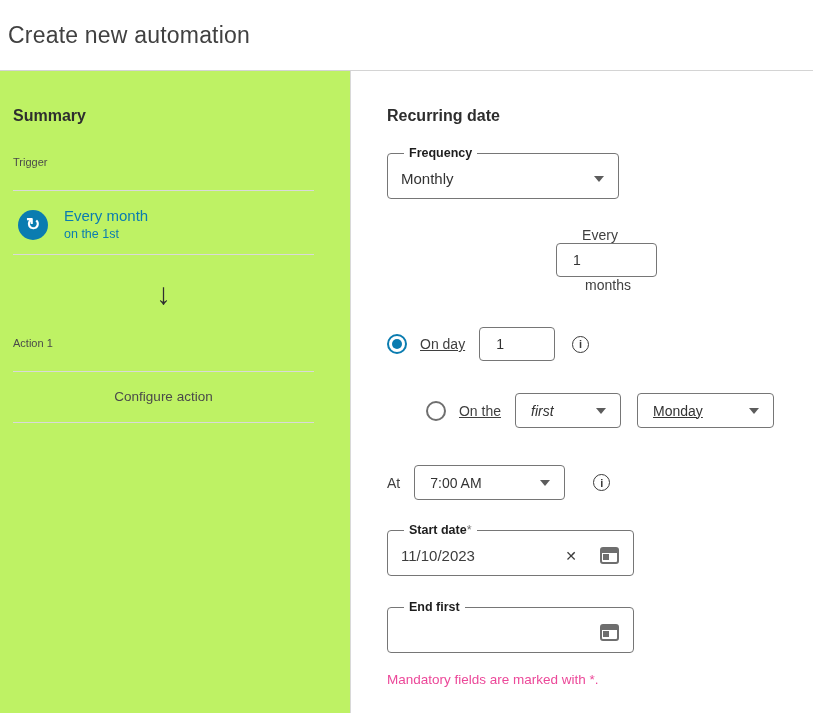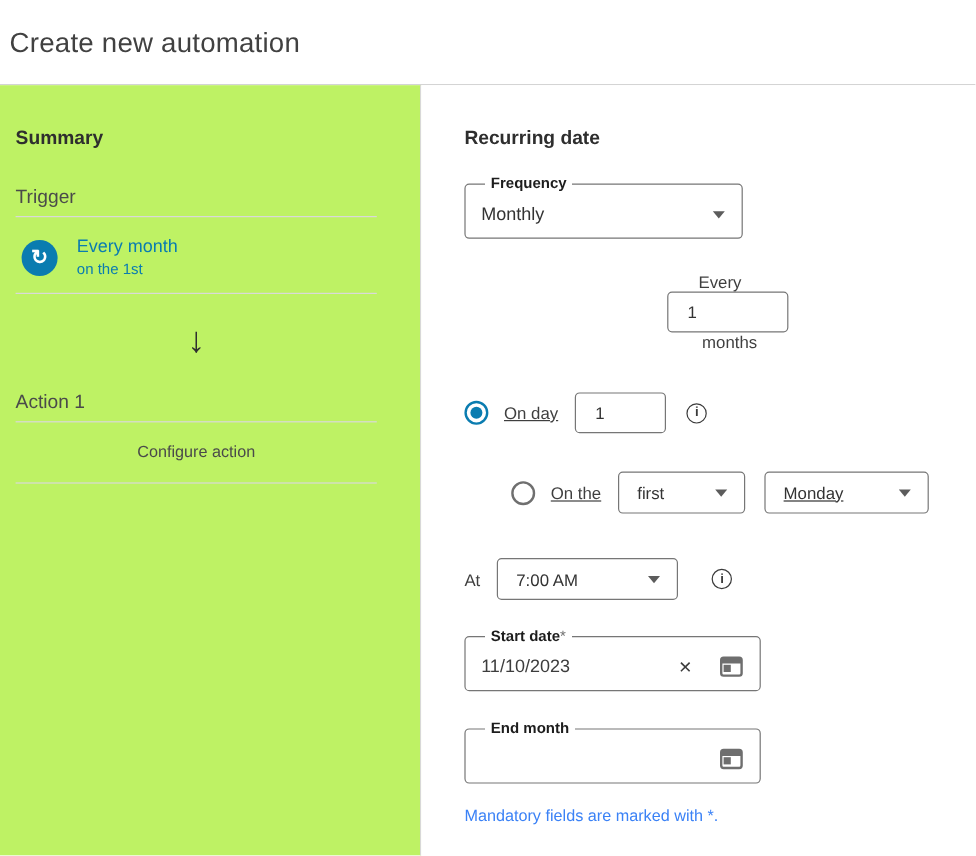--- a/index.html
+++ b/index.html
@@ -43,23 +43,23 @@
   }
   .panel-heading {
     margin: 0;
     font-size: 16px;
     font-weight: 700;
     color: #2e2e2e;
   }
   
   .section-label {
     margin-top: 31px;
-    font-size: 16px;
+    font-size: 11px;
     color: #4a4a4a;
-    padding-bottom: 6px;
+    padding-bottom: 22px;
     border-bottom: 1px solid #d9d9d9;
   }
   .trigger-item {
     display: flex;
     align-items: center;
     gap: 16px;
     padding: 16px 0 12px 5px;
     border-bottom: 1px solid #d9d9d9;
     cursor: pointer;
   }
@@ -167,21 +167,21 @@
     border: 1px solid #767676;
     border-radius: 4px;
     display: flex;
     align-items: center;
     padding: 0 14px 0 15px;
     font-size: 14px;
     color: #333;
     cursor: pointer;
     background: #fff;
   }
-  .sel-ordinal { width: 106px; margin-left: 14px; }
+  .sel-ordinal { width: 106px; margin-left: 14px; font-style: italic; }
   .sel-weekday { width: 137px; margin-left: 16px; text-decoration: underline; }
   .sel-time    { width: 151px; margin-left: 14px; }
   .info-icon {
     width: 17px; height: 17px;
     border: 1.5px solid #3a3a3a;
     border-radius: 50%;
     display: flex; align-items: center; justify-content: center;
     font-size: 11px;
     font-weight: 700;
     color: #3a3a3a;
@@ -215,21 +215,21 @@
   .cal-icon::after {
     content: '';
     position: absolute;
     left: 1px; top: 1px;
     width: 6px; height: 6px;
     background: #6e6e6e;
   }
   .footnote {
     margin-top: 19px;
     font-size: 13.5px;
-    color: #3b82f6;
+    color: #ec4899;
   }
 </style>
 </head>
 <body>
 
 <div class="header">
   <h1>Create new automation</h1>
 </div>
 
 <div class="content">
@@ -310,21 +310,21 @@
       <legend>
         <span>Start date</span><span class="ast">*</span>
       </legend>
       <span class="value">11/10/2023</span>
       <span class="clear-x">✕</span>
       <span class="cal-icon"></span>
     </fieldset>
 
     <fieldset class="outlined date-field date-end">
       <legend>
-        <span>End month</span>
+        <span>End first</span>
       </legend>
       <span class="value"></span>
       <span class="cal-icon solo"></span>
     </fieldset>
 
     <div class="footnote">Mandatory fields are marked with *.</div>
   </div>
 </div>
 
 </body></html>

